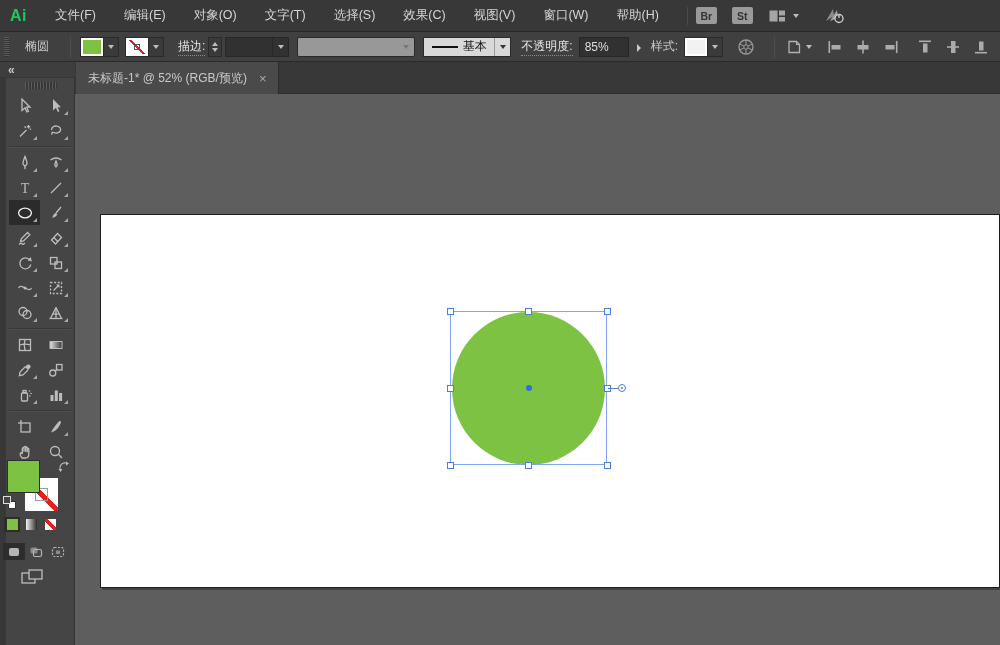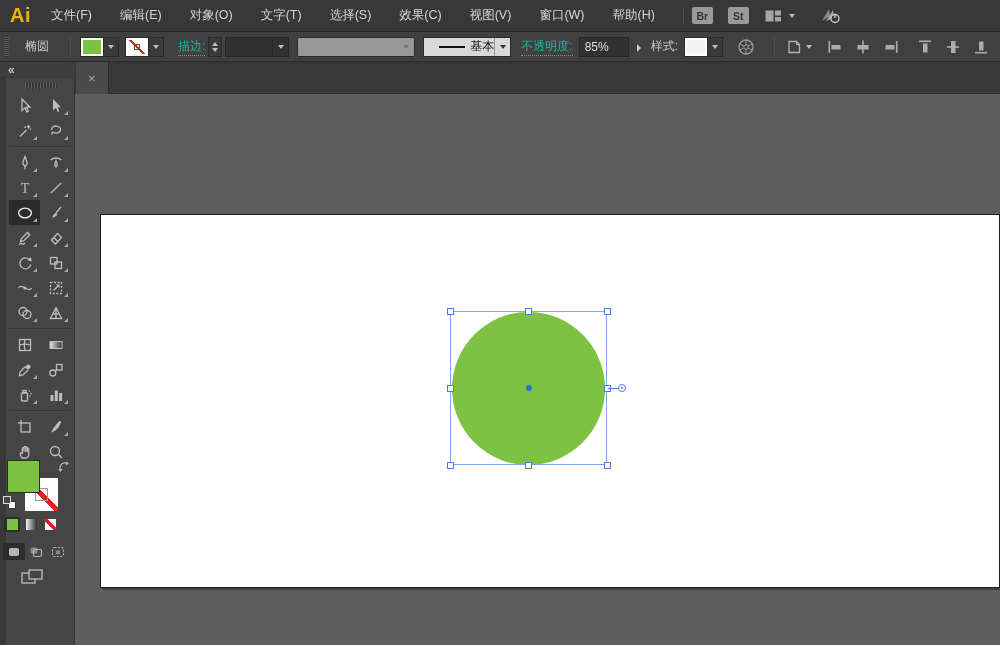--- a/index.html
+++ b/index.html
@@ -2,58 +2,58 @@
 <html><head>
 <meta charset="utf-8">
 <style>
   * { margin:0; padding:0; box-sizing:border-box; }
   html,body { width:1000px; height:645px; overflow:hidden; background:#3a3a3a;
     font-family:"Liberation Sans","DejaVu Sans",sans-serif; -webkit-font-smoothing:antialiased; }
 
   
   #menubar { position:absolute; left:0; top:0; width:1000px; height:32px;
     background:#383838; border-bottom:1px solid #262626; display:flex; align-items:center; }
-  .ai-logo { font-weight:bold; font-size:20px; color:#eab308; margin:0 6px 0 10px; letter-spacing:0.5px; }
+  .ai-logo { font-weight:bold; font-size:16px; color:#22c55e; margin:0 14px 0 10px; letter-spacing:0.5px; }
   .menu-item { color:#d5d5d5; font-size:12.5px; padding:0 14px; line-height:31px; white-space:nowrap; }
   .mb-sep { width:1px; height:18px; background:#2b2b2b; border-right:1px solid #4a4a4a; margin:0 8px 0 14px; }
   .sq-btn { width:21px; height:17px; background:#9a9a9a; color:#343434; font-size:10.5px; font-weight:bold;
     border-radius:2px; display:flex; align-items:center; justify-content:center; margin-right:15px; }
   .icon-btn { display:flex; align-items:center; margin-right:10px; }
   .chev { width:0; height:0; border-left:3.5px solid transparent; border-right:3.5px solid transparent;
     border-top:4px solid #bdbdbd; display:inline-block; }
   .chev.dark { border-top-color:#333; }
   .chev-up { width:0; height:0; border-left:3.5px solid transparent; border-right:3.5px solid transparent;
     border-bottom:4px solid #bdbdbd; display:inline-block; }
   .chev-right { width:0; height:0; border-top:4px solid transparent; border-bottom:4px solid transparent;
     border-left:4.5px solid #c9c9c9; display:inline-block; }
 
   
   #controlbar { position:absolute; left:0; top:32px; width:1000px; height:30px;
     background:#404040; border-bottom:1px solid #2a2a2a; display:flex; align-items:center; }
   .grip-v { width:5px; height:20px; margin:0 8px 0 4px;
     background:repeating-linear-gradient(to bottom,#5c5c5c 0 1px,#333 1px 2px); }
   .cb-label { color:#c9c9c9; font-size:12px; white-space:nowrap; }
-  .cb-link { color:#14b8a6; font-size:12px; border-bottom:1px dotted #8a8a8a; white-space:nowrap; }
+  .cb-link { color:#e5e5e5; font-size:12px; border-bottom:1px dotted #8a8a8a; white-space:nowrap; }
   .cb-sep { width:1px; height:22px; background:#2e2e2e; border-right:1px solid #4d4d4d; margin:0 9px; }
   .swcombo { display:flex; align-items:stretch; height:20px; border:1px solid #2a2a2a; background:#3a3a3a; margin-right:6px; }
   .swcombo .swatch { width:22px; border:2px solid #fff; }
   .swcombo .chevcell { width:15px; display:flex; align-items:center; justify-content:center; border-left:1px solid #2a2a2a; }
   .fill-green { background:#7dc243; }
   .none-diag { background:linear-gradient(45deg,#fff 44%,#e2211c 44%,#e2211c 56%,#fff 56%); position:relative; }
   .none-diag .hole { position:absolute; left:50%; top:50%; width:6px; height:6px; margin:-3px 0 0 -3px; border:1px solid #555; }
   .stepper { width:14px; height:20px; background:#3a3a3a; border:1px solid #2a2a2a; display:flex; flex-direction:column;
     align-items:center; justify-content:center; gap:2px; margin:0 3px; }
   .field { height:20px; background:#313131; border:1px solid #272727; display:flex; align-items:center; }
   .field .chevcell { width:16px; height:100%; display:flex; align-items:center; justify-content:center; border-left:1px solid #272727; }
   .brushpill { width:118px; height:20px; background:#989898; border:1px solid #2a2a2a; border-radius:2px;
     display:flex; align-items:center; margin:0 8px; }
   .brushpill .chevcell { margin-left:auto; width:16px; display:flex; justify-content:center; }
   .brushpill .chev { border-top-color:#777; }
   .stylecombo { display:flex; height:20px; border:1px solid #2a2a2a; margin-right:10px; }
-  .stylecombo .face { width:70px; background:#d9d9d9; display:flex; align-items:center; justify-content:flex-end; gap:5px; }
+  .stylecombo .face { width:70px; background:#d9d9d9; display:flex; align-items:center; justify-content:center; gap:5px; }
   .stylecombo .dash { width:26px; height:2px; background:#111; }
   .stylecombo .lbl { color:#141414; font-size:12px; }
   .stylecombo .chevcell { width:16px; background:#d9d9d9; border-left:1px solid #9a9a9a;
     display:flex; align-items:center; justify-content:center; }
   .opacity-field { width:50px; padding-left:5px; color:#dedede; font-size:12px; margin:0 2px 0 6px; }
   .alignrow { display:flex; align-items:center; gap:10px; margin-left:4px; }
   .alignrow svg { display:block; }
 
   
   #leftcol { position:absolute; left:0; top:62px; width:75px; height:583px; background:#454545; border-right:1px solid #333; }
@@ -514,20 +514,21 @@
   <span id="screenmode">
     <svg width="26" height="18" viewBox="0 0 26 18">
         <rect x="2" y="5" width="13" height="10"></rect>
         <rect x="9" y="2" width="13" height="9" fill="#454545"></rect>
       </svg>
   </span>
 </div>
 
 <div id="tabbar">
   <div id="doc-tab">
+    <span class="title">未标题-1* @ 52% (RGB/预览)</span>
     <span class="close">×</span>
   </div>
 </div>
 
 <div id="canvas">
   <div id="artboard"></div>
   <div id="shape-ellipse"></div>
   <div id="bbox"></div>
 
   <span class="handle" style="left:371.5px; top:213.5px"></span>

